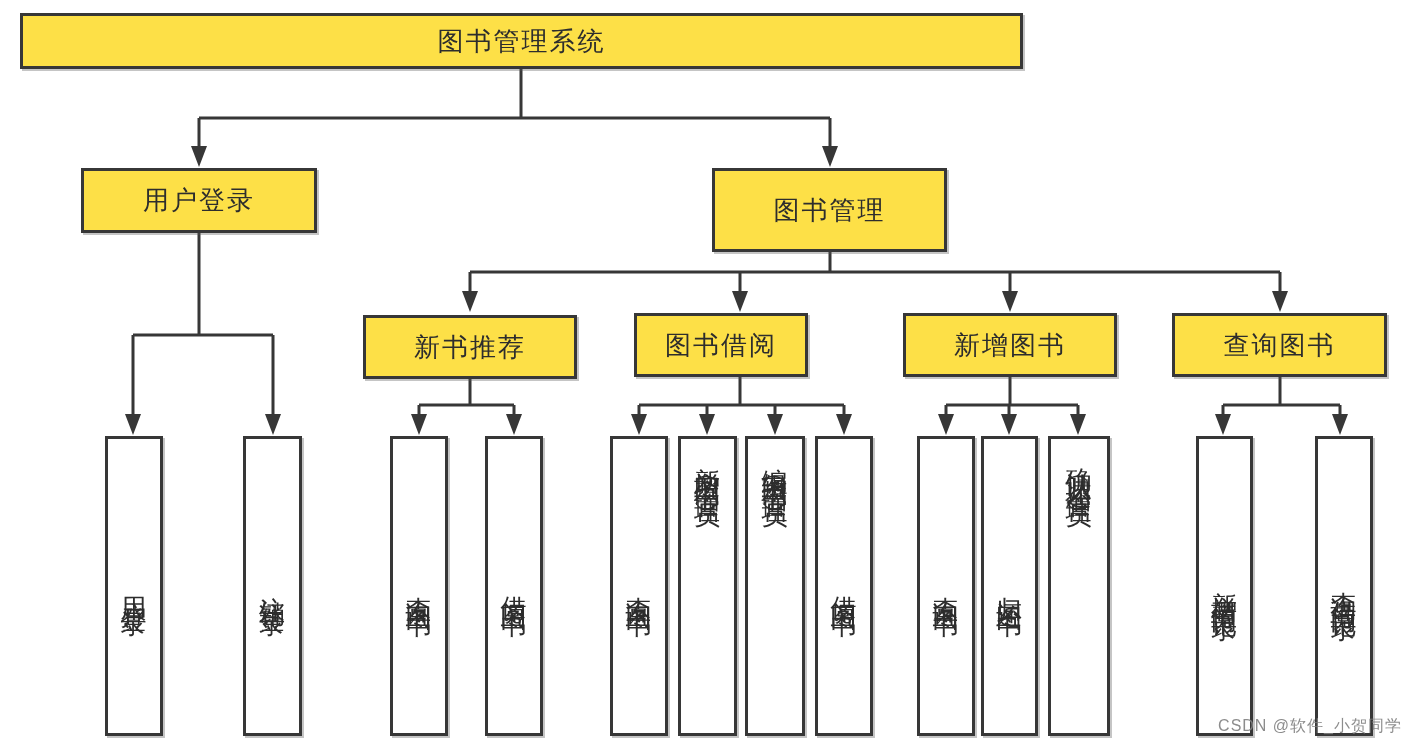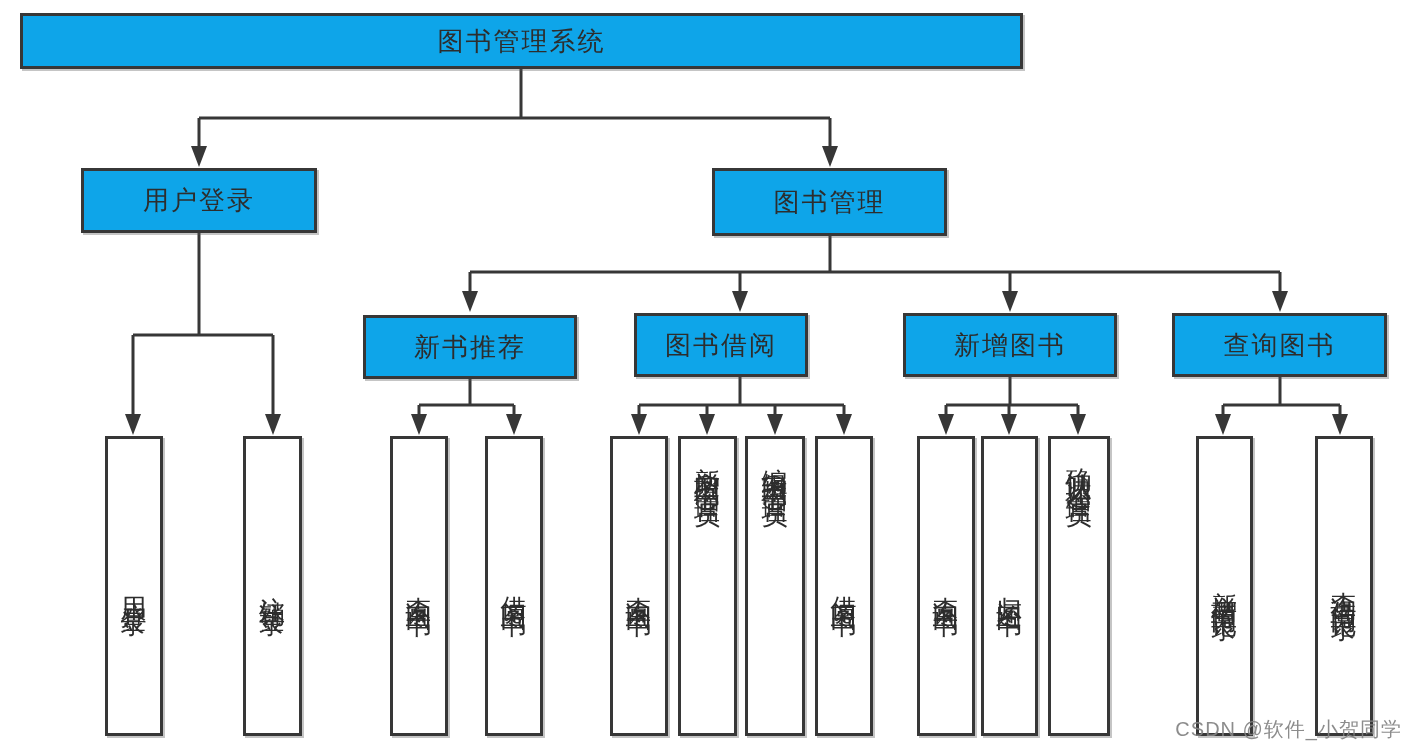--- a/index.html
+++ b/index.html
@@ -6,21 +6,21 @@
   .stage{
     position:relative;
     width:1405px;height:747px;
     background:#ffffff;
     font-family:"Liberation Sans", sans-serif;
     overflow:hidden;
   }
   .hnode{
     position:absolute;
     box-sizing:border-box;
-    background:#0ea5e9;
+    background:#fde047;
     border:3px solid #373737;
     box-shadow:2px 2px 0 rgba(90,90,90,0.35);
     display:flex;align-items:center;justify-content:center;
     font-size:26px;color:#2d2d2d;letter-spacing:2px;
     z-index:2;
   }
   .vnode{
     position:absolute;
     box-sizing:border-box;
     background:#ffffff;
@@ -36,21 +36,21 @@
     font-size:26px;color:#2d2d2d;letter-spacing:5px;
     line-height:1;
   }
   .connectors{
     position:absolute;left:0;top:0;z-index:1;
     pointer-events:none;
   }
   .watermark{
     position:absolute;
     right:3px;top:716px;
-    font-size:20px;
+    font-size:16px;
     color:rgba(130,130,130,0.92);
     letter-spacing:1px;
     z-index:5;
     white-space:nowrap;
   }
 </style>
 </head>
 <body>
 
 <div class="stage">
@@ -72,21 +72,21 @@
          M1223 435 l-8 -21 h16 z M1340 435 l-8 -21 h16 z" fill="#373737"></path>
   </svg>
 
   <div class="hnode" style="left:20px;top:13px;width:1003px;height:56px">
     <span>图书管理系统</span>
   </div>
 
   <div class="hnode" style="left:81px;top:168px;width:236px;height:65px">
     <span>用户登录</span>
   </div>
-  <div class="hnode" style="left:712px;top:168px;width:235px;height:68px">
+  <div class="hnode" style="left:712px;top:168px;width:235px;height:84px">
     <span>图书管理</span>
   </div>
 
   <div class="hnode" style="left:363px;top:315px;width:214px;height:64px">
     <span>新书推荐</span>
   </div>
   <div class="hnode" style="left:634px;top:313px;width:174px;height:64px">
     <span>图书借阅</span>
   </div>
   <div class="hnode" style="left:903px;top:313px;width:214px;height:64px">

